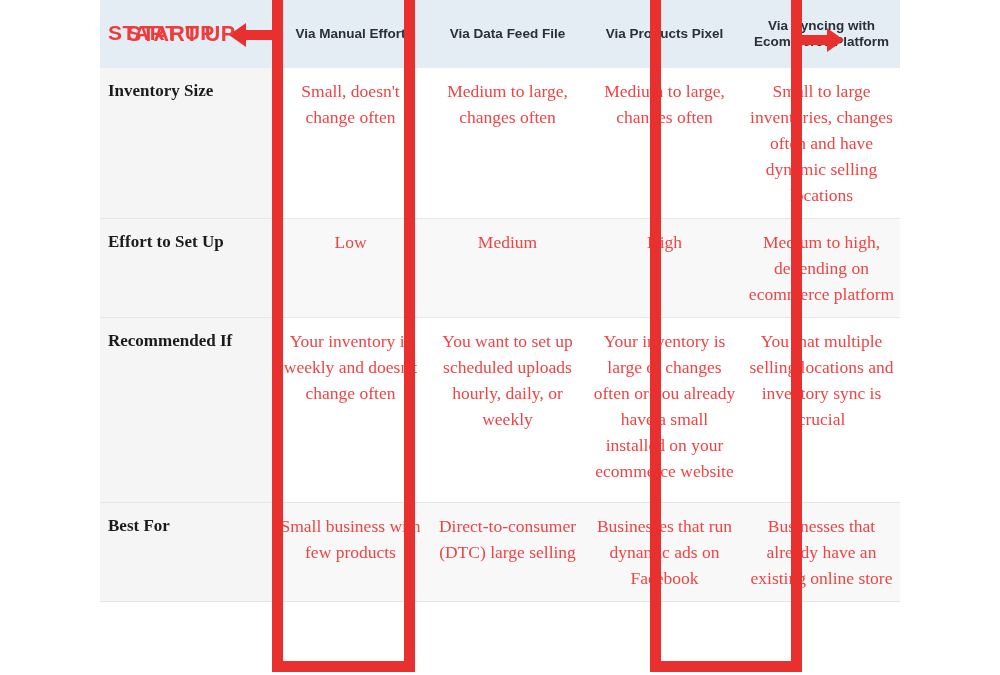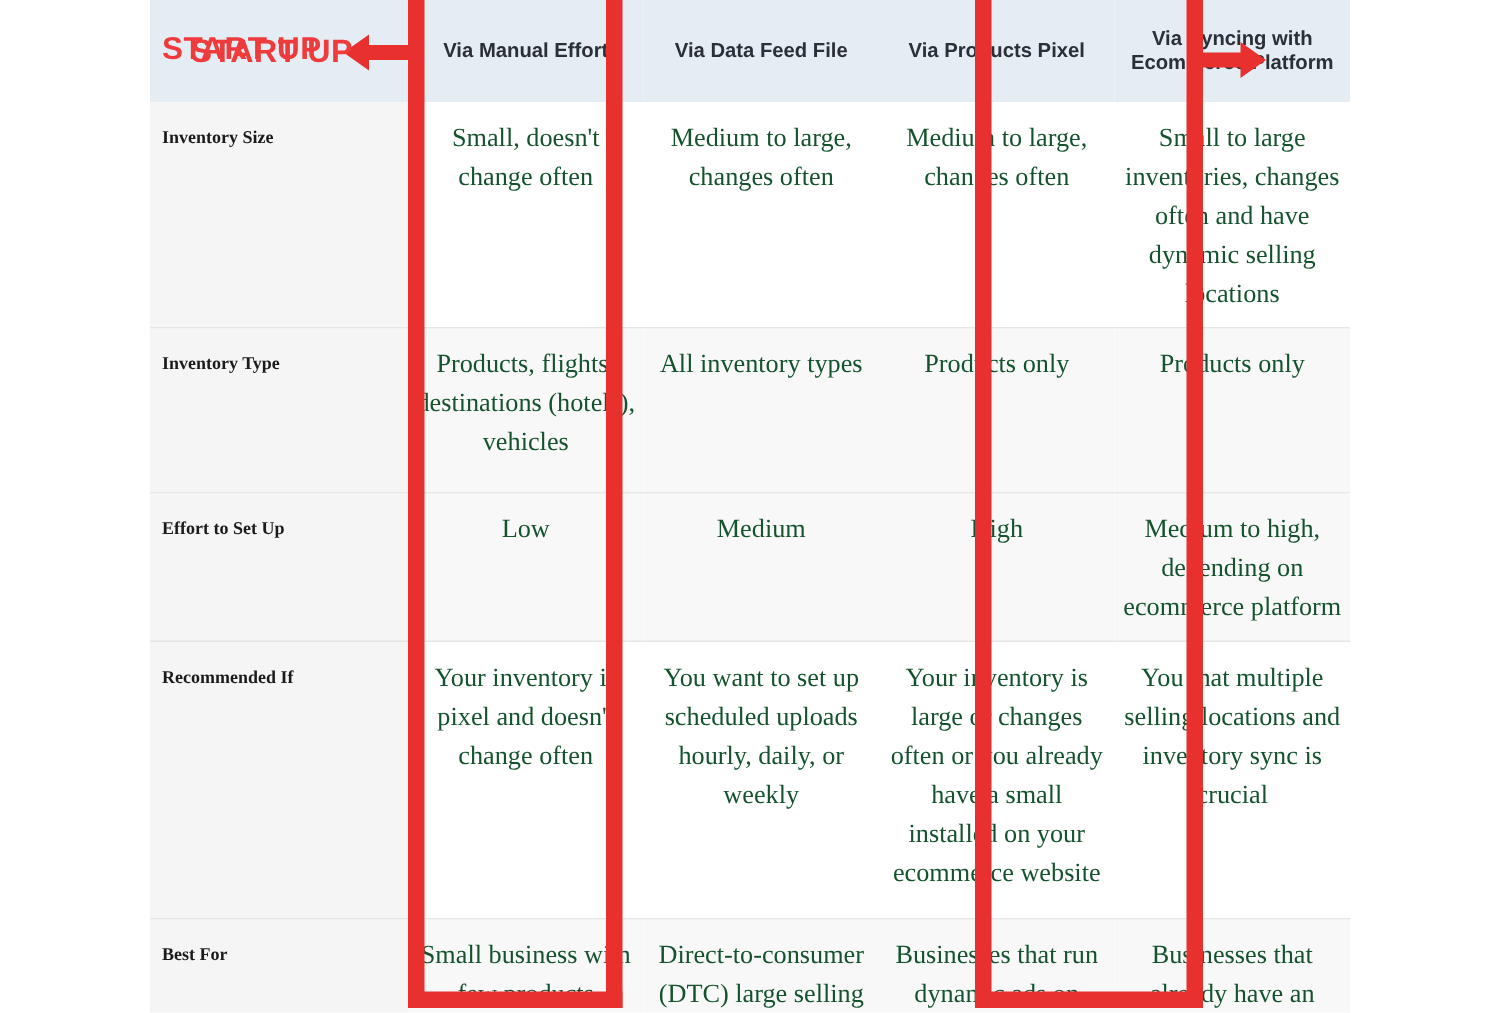--- a/index.html
+++ b/index.html
@@ -63,32 +63,32 @@
     font-weight: bold;
     font-size: 21px;
     letter-spacing: 0.4px;
     white-space: nowrap;
   }
 
   
   .cmp-table tbody td {
     font-size: 17.5px;
     line-height: 26px;
-    color: #14532d;
+    color: #ef4444;
     text-align: center;
     padding: 10px 5px 10px 5px;
     box-sizing: border-box;
     border-bottom: 1px solid #e6e6e6;
     white-space: nowrap;
     overflow: hidden;
   }
   .cmp-table tbody td.rowlabel {
     text-align: left;
     font-weight: bold;
-    font-size: 12px;
+    font-size: 17px;
     color: #1b1b1b;
     padding-left: 8px;
     background: #f5f5f5;
     white-space: normal;
   }
   .cell-txt {
     display: block;
     white-space: normal;
     word-break: normal;
   }
@@ -172,56 +172,41 @@
             <span class="cell-txt">Medium to large, changes often</span>
           </td>
         <td>
             <span class="cell-txt">Medium to large, changes often</span>
           </td>
         <td>
             <span class="cell-txt">Small to large inventories, changes often and have dynamic selling locations</span>
           </td>
       </tr>
 
-      <tr class="row-1 r-even">
-        <td class="rowlabel">Inventory Type</td>
-        <td>
-            <span class="cell-txt">Products, flights, destinations (hotels), vehicles</span>
-          </td>
-        <td>
-            <span class="cell-txt">All inventory types</span>
-          </td>
-        <td>
-            <span class="cell-txt">Products only</span>
-          </td>
-        <td>
-            <span class="cell-txt">Products only</span>
-          </td>
-      </tr>
 
       <tr class="row-2 r-even">
         <td class="rowlabel">Effort to Set Up</td>
         <td>
             <span class="cell-txt">Low</span>
           </td>
         <td>
             <span class="cell-txt">Medium</span>
           </td>
         <td>
             <span class="cell-txt">High</span>
           </td>
         <td>
             <span class="cell-txt">Medium to high, depending on ecommerce platform</span>
           </td>
       </tr>
 
       <tr class="row-3 r-odd">
         <td class="rowlabel">Recommended If</td>
         <td>
-            <span class="cell-txt">Your inventory is pixel and doesn't change often</span>
+            <span class="cell-txt">Your inventory is weekly and doesn't change often</span>
           </td>
         <td>
             <span class="cell-txt">You want to set up scheduled uploads hourly, daily, or weekly</span>
           </td>
         <td>
             <span class="cell-txt">Your inventory is large or changes often or you already have a small installed on your ecommerce website</span>
           </td>
         <td>
             <span class="cell-txt">You that multiple selling locations and inventory sync is crucial</span>
           </td>

